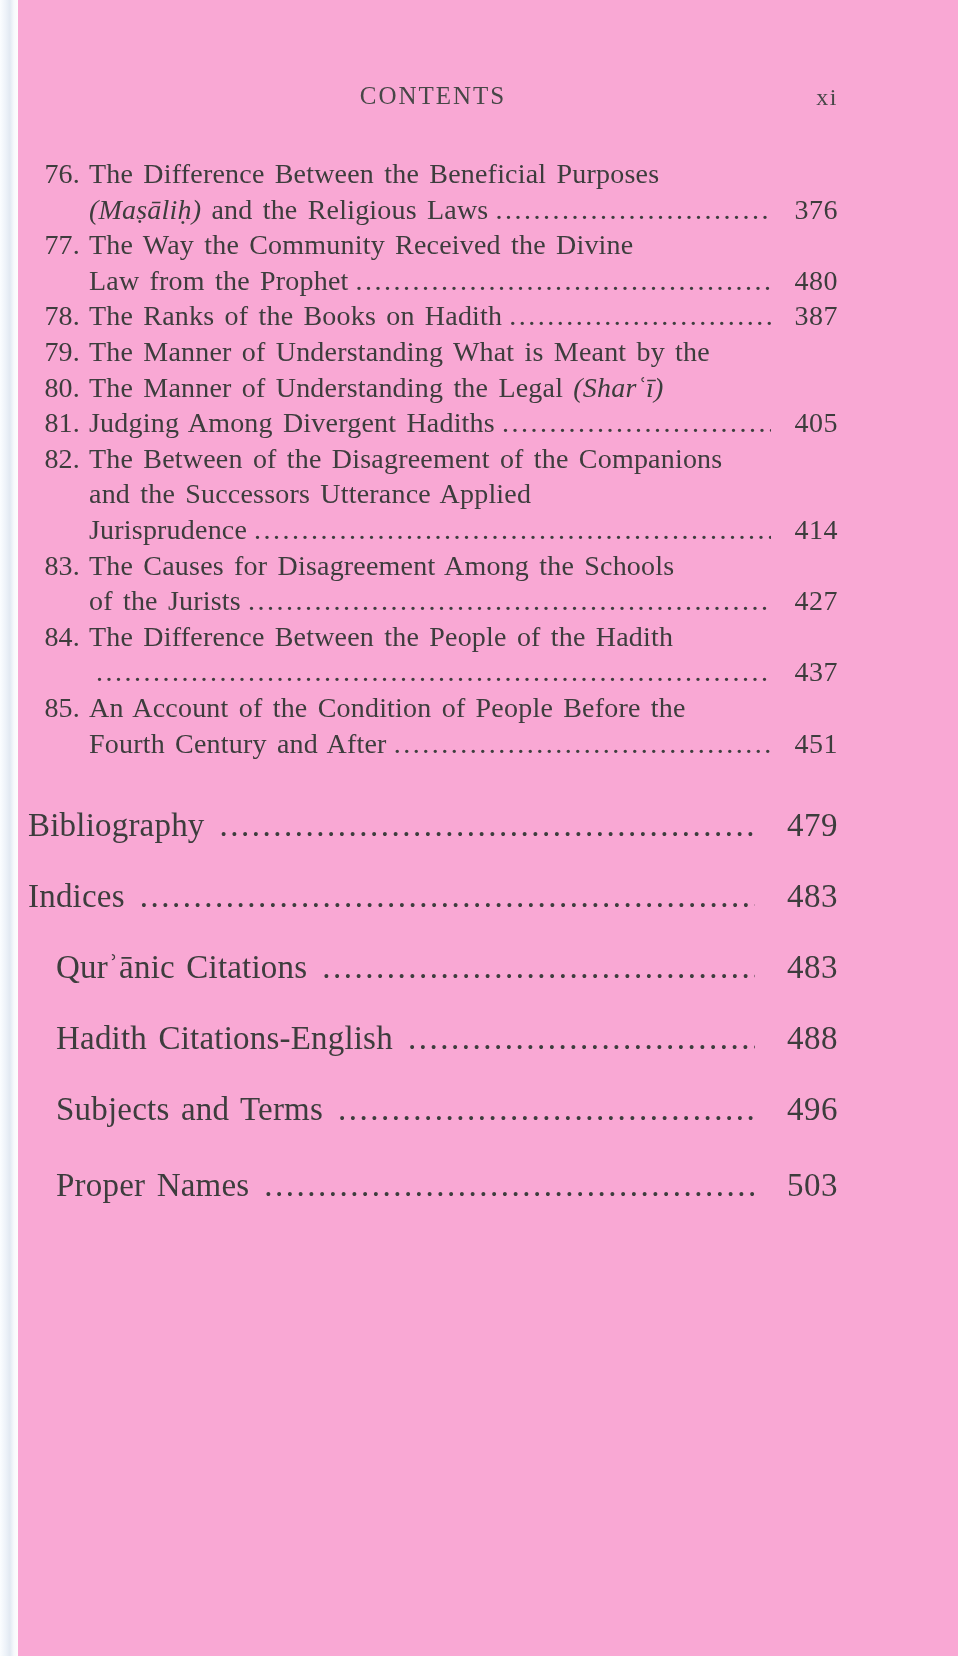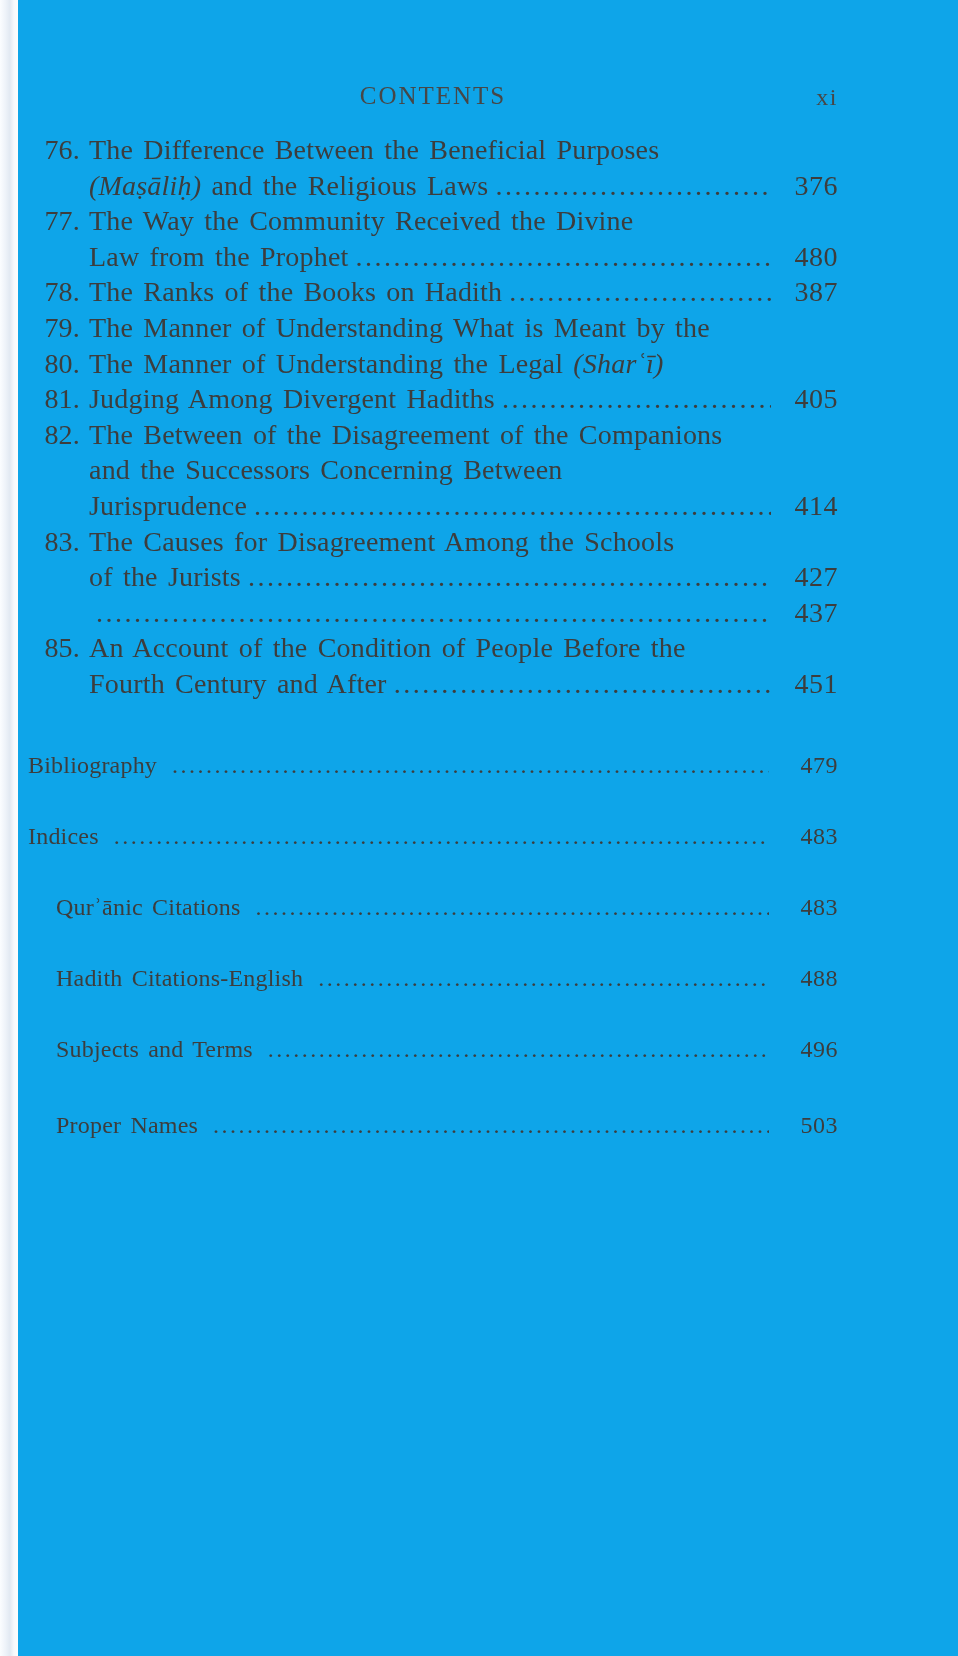--- a/index.html
+++ b/index.html
@@ -1,20 +1,20 @@
 <!DOCTYPE html>
 <html><head>
 <meta charset="utf-8">
 <style>
   html, body { margin: 0; padding: 0; background: #ffffff; }
   .page {
     position: relative;
     width: 958px;
     height: 1656px;
-    background: #0ea5e9;
+    background: #f9a8d4;
     overflow: hidden;
     font-family: "Liberation Serif", "DejaVu Serif", serif;
     color: #3d3d3d;
   }
   .page-edge {
     position: absolute;
     left: 0; top: 0;
     width: 18px; height: 100%;
     background: linear-gradient(90deg, #fbfdff 0%, #eef3f9 30%, #e2e9f2 55%, #f7f9fc 78%, #fdfdfc 100%);
   }
@@ -38,21 +38,21 @@
     color: #474747;
   }
   .header-page {
     position: absolute;
     right: 0;
     top: 2px;
     font-size: 24px;
     letter-spacing: 1.5px;
     color: #474747;
   }
-  #toc-list { margin-top: 20px; }
+  #toc-list { margin-top: 44px; }
   .toc-line {
     display: flex;
     align-items: baseline;
     height: 35.6px;
     font-size: 28px;
     word-spacing: 3px;
     letter-spacing: 0.2px;
     white-space: nowrap;
   }
   .toc-num {
@@ -77,23 +77,23 @@
     word-spacing: 0;
   }
   .toc-page {
     flex: 0 0 auto;
     text-align: right;
     letter-spacing: 0.5px;
   }
   #back-list { }
   .back-line {
     display: flex;
-    align-items: center;
+    align-items: flex-start;
     height: 36px;
-    font-size: 24px;
+    font-size: 33px;
     word-spacing: 3px;
     letter-spacing: 0.2px;
     margin-top: 35px;
     white-space: nowrap;
     gap: 8px;
   }
   .back-line:first-child { margin-top: 44px; }
   .back-line:last-child { margin-top: 40px; }
   .back-line.indent { padding-left: 28px; }
   .back-label { flex: 0 0 auto; }
@@ -148,37 +148,41 @@
           <span class="toc-text"><span>Judging Among Divergent Hadiths</span></span>
           <span class="leader"></span>
           <span class="toc-page">405</span>
         </div>
         <div class="toc-line">
           <span class="toc-num">82.</span>
           <span class="toc-text"><span>The Between of the Disagreement of the Companions</span></span>
         </div>
         <div class="toc-line">
           <span class="toc-num"></span>
-          <span class="toc-text"><span>and the Successors Concerning Between</span></span>
+          <span class="toc-text"><span>and the Successors Utterance Applied</span></span>
         </div>
         <div class="toc-line">
           <span class="toc-num"></span>
           <span class="toc-text"><span>Jurisprudence</span></span>
           <span class="leader"></span>
           <span class="toc-page">414</span>
         </div>
         <div class="toc-line">
           <span class="toc-num">83.</span>
           <span class="toc-text"><span>The Causes for Disagreement Among the Schools</span></span>
         </div>
         <div class="toc-line">
           <span class="toc-num"></span>
           <span class="toc-text"><span>of the Jurists</span></span>
           <span class="leader"></span>
           <span class="toc-page">427</span>
+        </div>
+        <div class="toc-line">
+          <span class="toc-num">84.</span>
+          <span class="toc-text"><span>The Difference Between the People of the Hadith</span></span>
         </div>
         <div class="toc-line">
           <span class="toc-num"></span>
           <span class="leader"></span>
           <span class="toc-page">437</span>
         </div>
         <div class="toc-line">
           <span class="toc-num">85.</span>
           <span class="toc-text"><span>An Account of the Condition of People Before the</span></span>
         </div>

